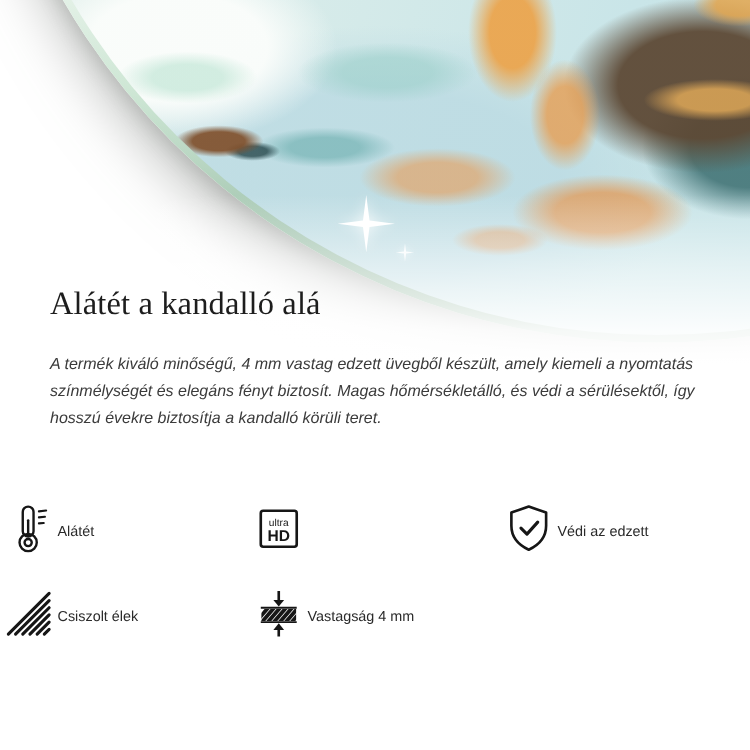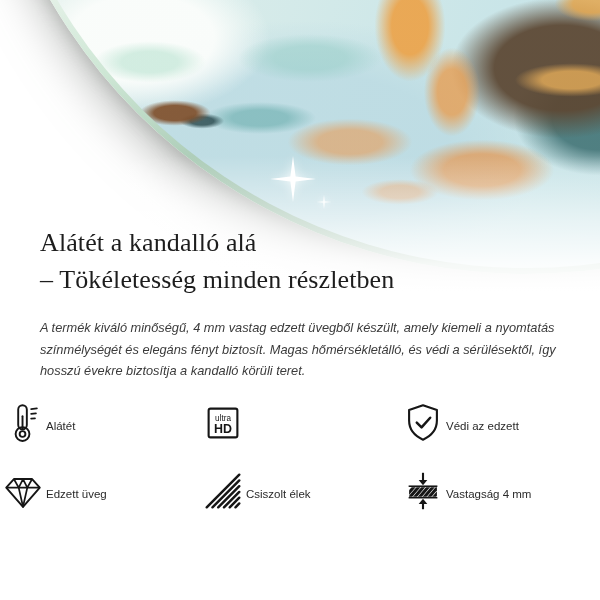--- a/index.html
+++ b/index.html
@@ -89,21 +89,20 @@
       <path d="M24 2 L26.5 21.5 L46 24 L26.5 26.5 L24 46 L21.5 26.5 L2 24 L21.5 21.5 Z" fill="#ffffff"></path>
     </svg>
     <svg class="sparkle-small" viewBox="0 0 48 48">
       <path d="M24 2 L26.5 21.5 L46 24 L26.5 26.5 L24 46 L21.5 26.5 L2 24 L21.5 21.5 Z" fill="#ffffff"></path>
     </svg>
   </div>
 
   <div class="content">
     <h1 class="page-title">
       <span>Alátét a kandalló alá</span><br>
-      <span>– Tökéletesség minden részletben</span>
     </h1>
     <p class="desc">A termék kiváló minőségű, 4 mm vastag edzett üvegből készült, amely kiemeli a nyomtatás színmélységét és elegáns fényt biztosít. Magas hőmérsékletálló, és védi a sérülésektől, így hosszú évekre biztosítja a kandalló körüli teret.</p>
   </div>
 
   <div class="features">
 
     <div class="feature">
       <div class="icon-box">
         <svg class="fi" width="46" height="46" viewBox="0 0 48 48">
           <rect class="fi-stroke" x="19" y="5.5" width="9" height="25" rx="4.5" stroke-width="2"></rect>
@@ -131,31 +130,20 @@
     <div class="feature">
       <div class="icon-box">
         <svg class="fi" width="46" height="46" viewBox="0 0 48 48">
           <path class="fi-stroke" stroke-width="2.2" stroke-linejoin="round" d="M24 5.5 L38.5 10.5 V21.5 C38.5 31.5 32 37.8 24 41.5 C16 37.8 9.5 31.5 9.5 21.5 V10.5 Z"></path>
           <path class="fi-stroke" stroke-width="2.6" stroke-linecap="round" stroke-linejoin="round" d="M17.5 23.5 L22.5 28.5 L31.5 18.5"></path>
         </svg>
       </div>
       <div class="feature-label">Védi az edzett</div>
     </div>
 
-    <div class="feature">
-      <div class="icon-box">
-        <svg class="fi" width="46" height="46" viewBox="0 0 48 48">
-          <path class="fi-stroke" stroke-width="2" stroke-linejoin="round" d="M14.5 11.5 H33.5 L41.5 20.5 L24 40.5 L6.5 20.5 Z"></path>
-          <path class="fi-stroke" stroke-width="1.8" stroke-linejoin="round" d="M6.5 20.5 H41.5"></path>
-          <path class="fi-stroke" stroke-width="1.8" stroke-linejoin="round" d="M14.5 11.5 L19.5 20.5 L24 11.5 L28.5 20.5 L33.5 11.5"></path>
-          <path class="fi-stroke" stroke-width="1.8" stroke-linejoin="round" d="M19.5 20.5 L24 40.5 L28.5 20.5"></path>
-        </svg>
-      </div>
-      <div class="feature-label">Edzett üveg</div>
-    </div>
 
     <div class="feature">
       <div class="icon-box">
         <svg class="fi" width="46" height="46" viewBox="0 0 48 48">
           <g class="fi-stroke" stroke-width="2.6" stroke-linecap="round">
             <line x1="7" y1="41" x2="41" y2="7"></line>
             <line x1="13" y1="41" x2="41" y2="13"></line>
             <line x1="19" y1="41" x2="41" y2="19"></line>
             <line x1="25" y1="41" x2="41" y2="25"></line>
             <line x1="31" y1="41" x2="41" y2="31"></line>

